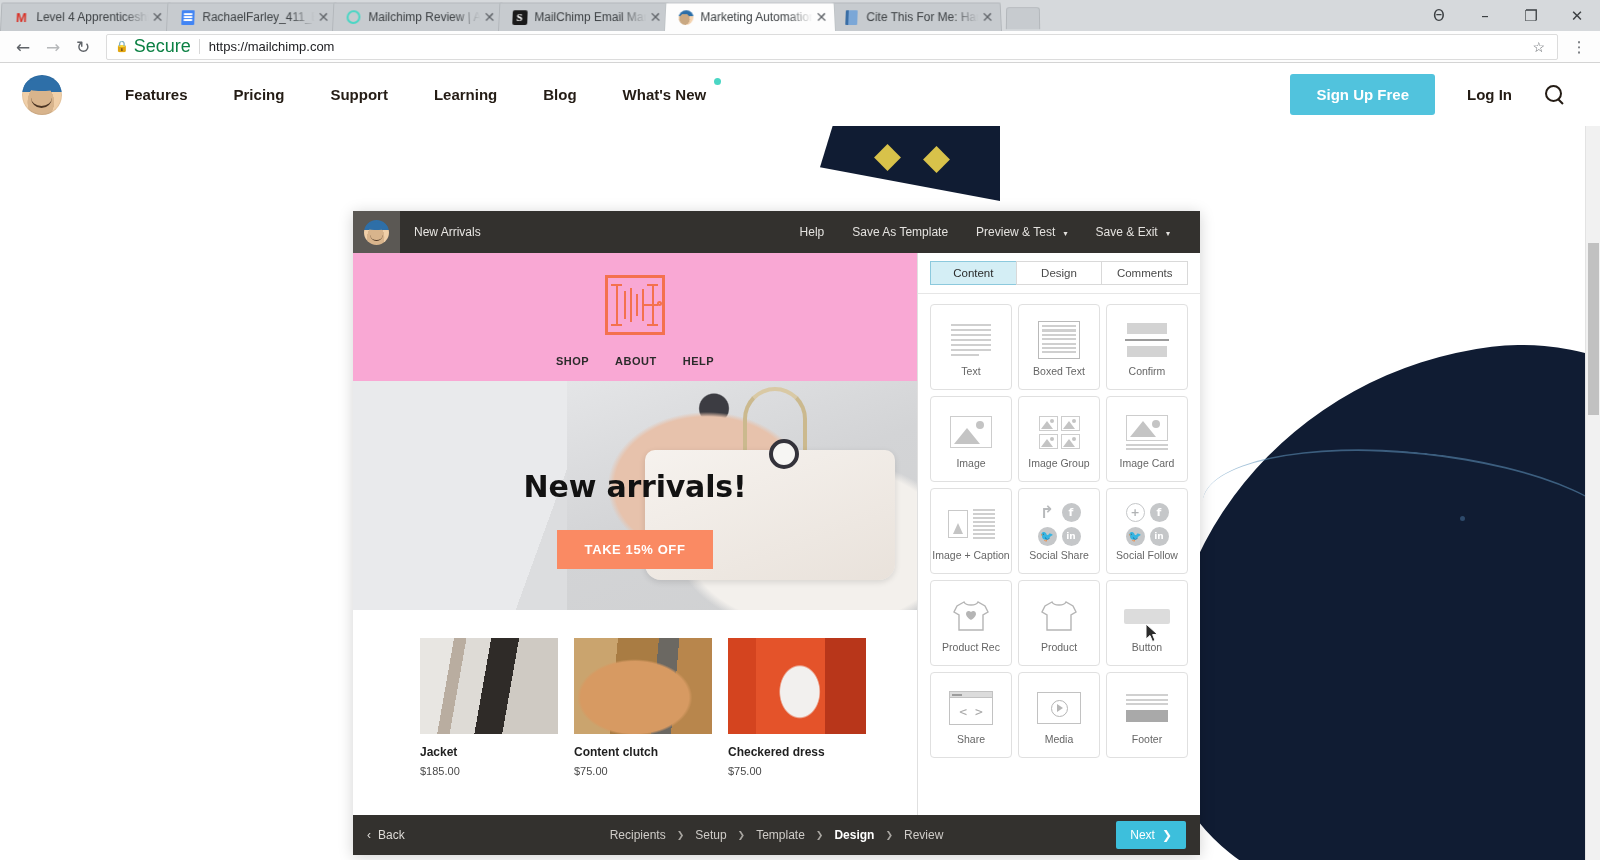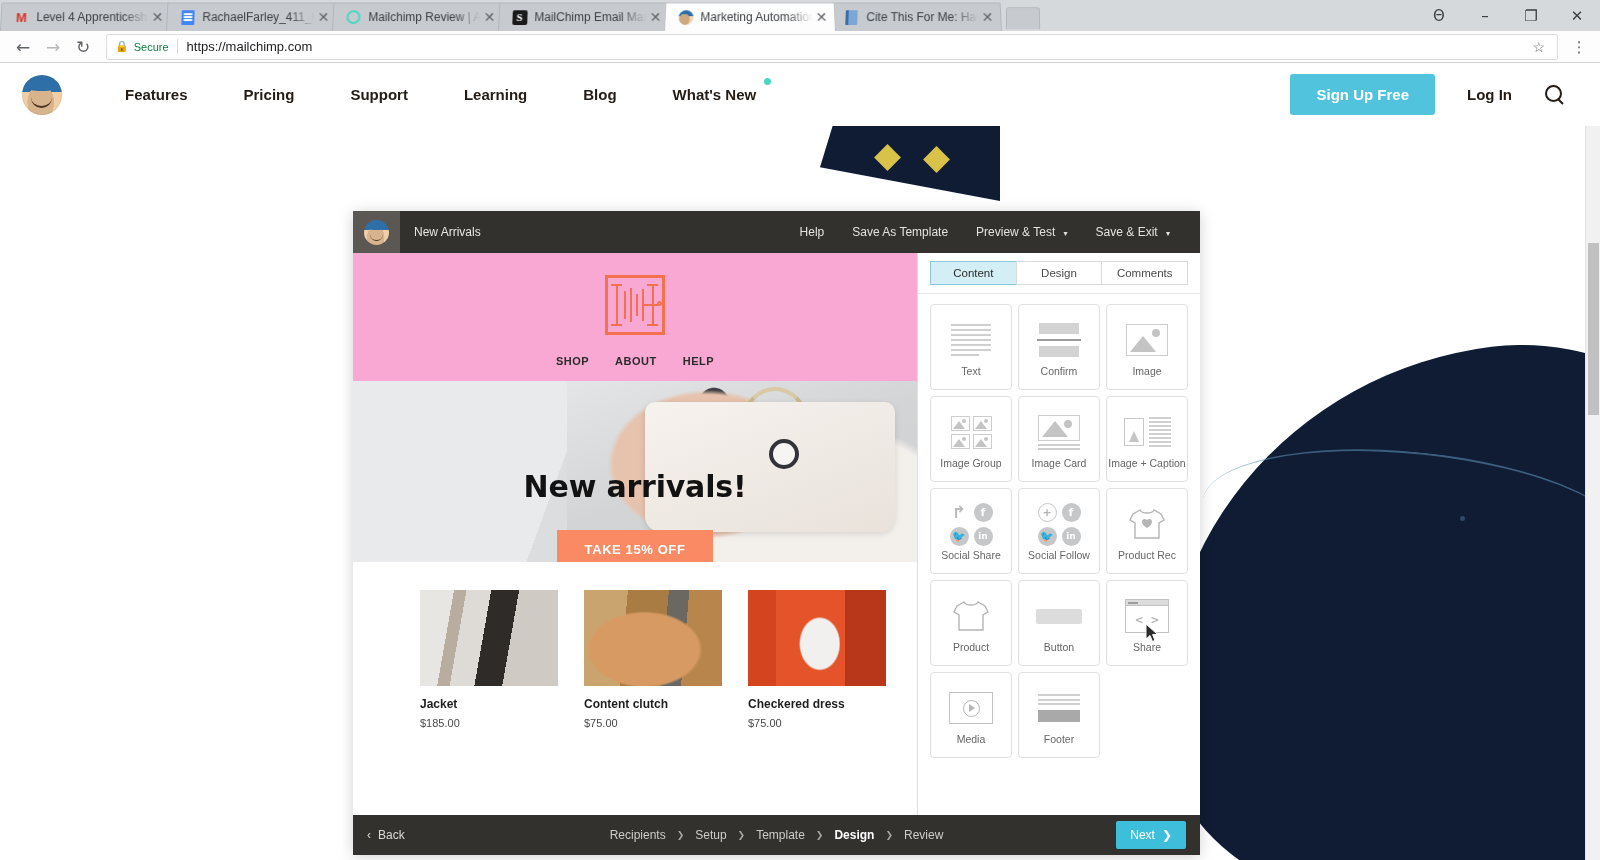--- a/index.html
+++ b/index.html
@@ -96,21 +96,21 @@
     width: 30px; height: 30px; display:flex; align-items:center; justify-content:center;
     color: #5f6368; font-size: 17px; font-family: "DejaVu Sans", sans-serif;
   }
   .nav-btn.dim { color: #b6b8ba; }
   .omnibox {
     flex: 1 1 auto; height: 26px; margin: 0 8px;
     background: #fff; border: 1px solid #dcdcdc; border-radius: 2px;
     display: flex; align-items: center; padding: 0 8px;
   }
   .lock { color: #0b8043; font-size: 11px; margin-right: 5px; }
-  .secure-lbl { color: #0b8043; font-size: 11px; margin-right: 8px; }
+  .secure-lbl { color: #0b8043; font-size: 18px; margin-right: 8px; }
   .omni-sep { width:1px; height:15px; background:#d8d8d8; margin-right:9px; }
   .omni-url { color: #202124; font-size: 13px; }
   .star-btn { color:#5f6368; font-size:14px; margin-left:auto; padding-right:4px; }
   .menu-dots { width:26px; display:flex; align-items:center; justify-content:center;
                color:#5f6368; font-size:15px; letter-spacing:0; }
 
   
   .page {
     position: absolute; top: 63px; left: 0;
     width: 1600px; height: 797px; overflow: hidden; background: #fff;
@@ -137,21 +137,21 @@
     overflow: hidden; box-shadow: inset 0 0 0 1px rgba(0,0,0,.06);
   }
   .mc-logo::after {
     content:""; position:absolute; left:9px; top:21px; width:21px; height:10px;
     border-bottom: 2px solid #4b3524; border-radius: 0 0 12px 12px;
   }
   .mc-logo::before {
     content:""; position:absolute; left:2px; top:4px; width:36px; height:12px;
     background:#2e6fa8; border-radius: 50% 50% 40% 40%;
   }
-  .mc-nav-links { display: flex; align-items: center; gap: 10px; }
+  .mc-nav-links { display: flex; align-items: center; gap: 0; }
   .mc-nav-links a {
     font-size: 15px; color: #241c15; text-decoration: none;
     padding: 0 23px; font-weight: 600; position: relative;
   }
   .new-dot {
     position: absolute; right: 8px; top: -8px;
     width: 7px; height: 7px; border-radius: 50%; background: #4ad6c4;
   }
   .mc-right { margin-left: auto; display: flex; align-items: center; gap: 0; }
   .btn-signup {
@@ -243,21 +243,21 @@
   .em-logo {
     width: 60px; height: 60px; margin: 0 auto 20px;
     border: 3px solid #f4714e; position: relative;
   }
   .em-logo .bar { position: absolute; background: #f4714e; width: 2px; }
   .em-logo .cap { position: absolute; background: #f4714e; height: 2px; width: 11px; }
   .em-logo .dot { position:absolute; width:5px;height:5px;border:2px solid #f4714e;border-radius:50%; }
   .em-nav { display: flex; justify-content: center; gap: 26px; font-size: 11px;
             letter-spacing: .5px; color: #2b2b2b; font-weight: 600; }
 
-  .em-hero { position: relative; height: 181px; overflow: hidden;
+  .em-hero { position: relative; height: 229px; overflow: hidden;
              background: linear-gradient(110deg,#e9eaec 0 38%, #dcdddf 38% 52%, #cfd0d2 52% 100%); }
   .em-hero .hand {
     position:absolute; right:0; top:0; width:62%; height:100%;
     background:
       radial-gradient(ellipse 160px 120px at 40% 46%, #e7c2ac 0 58%, transparent 62%),
       radial-gradient(ellipse 210px 130px at 72% 72%, #f3f0ec 0 62%, transparent 68%),
       radial-gradient(circle 26px at 42% 12%, #3c3c42 0 55%, transparent 60%),
       linear-gradient(160deg, #e4e5e7 0%, #d3d4d6 48%, #cfd0d1 100%);
   }
   .em-hero .bag {
@@ -278,21 +278,21 @@
     position: relative; z-index: 3; text-align: center;
     font-size: 30px; font-weight: 800; color: #121212; padding-top: 88px;
     letter-spacing: -.2px; font-family: "DejaVu Sans", sans-serif;
   }
   .em-cta {
     position: relative; z-index: 3; margin: 26px auto 0; width: 156px; height: 39px;
     background: #fa8a63; color: #fff; font-size: 13px; font-weight: 700;
     display: flex; align-items: center; justify-content: center; letter-spacing: .6px;
   }
 
-  .em-products { display: flex; gap: 26px; padding: 28px 67px 0; }
+  .em-products { display: flex; gap: 16px; padding: 28px 67px 0; }
   .em-prod { width: 138px; }
   .em-prod .pimg { width: 138px; height: 96px; margin-bottom: 11px; }
   .p1 { background:
         linear-gradient(100deg,#e8e6e2 0 22%, #b9ada0 22% 30%, #dedbd6 30% 46%, #2f2b28 46% 64%, #cfcac3 64% 100%),
         #d8d4cf; }
   .p2 { background:
         radial-gradient(ellipse 90px 60px at 44% 62%, #d79a62 0 60%, transparent 64%),
         linear-gradient(95deg,#caa46e 0 30%, #a97c43 30% 58%, #6b6862 58% 72%, #b8864c 72% 100%); }
   .p3 { background:
         radial-gradient(ellipse 40px 52px at 52% 56%, #f2f0ee 0 48%, transparent 52%),
@@ -598,20 +598,34 @@
                   <i></i>
                   <i></i>
                   <i></i>
                   <i></i>
                   <i class="sh"></i>
                 </span>
             </span>
             <span class="lbl">Text</span>
           </div>
 
+          <div class="blk">
+            <span class="glyph">
+              <span class="g-boxed">
+                  <i></i>
+                  <i></i>
+                  <i></i>
+                  <i></i>
+                  <i></i>
+                  <i></i>
+                  <i></i>
+                </span>
+            </span>
+            <span class="lbl">Boxed Text</span>
+          </div>
 
           <div class="blk">
             <span class="glyph">
               <span class="g-divider">
                   <span class="bx"></span>
                   <span class="ln"></span>
                   <span class="bx"></span>
                 </span>
             </span>
             <span class="lbl">Confirm</span>

